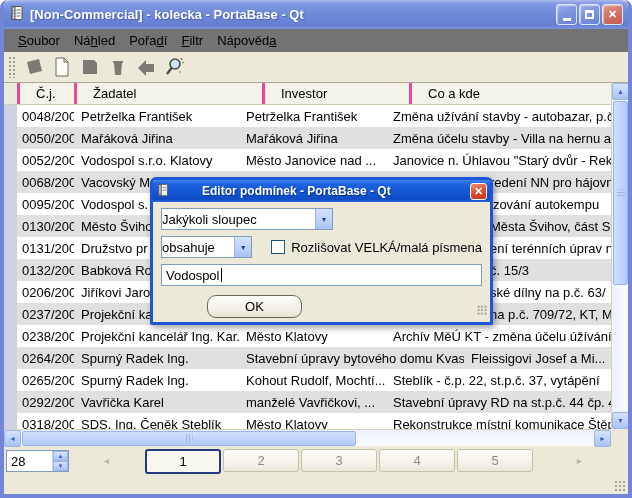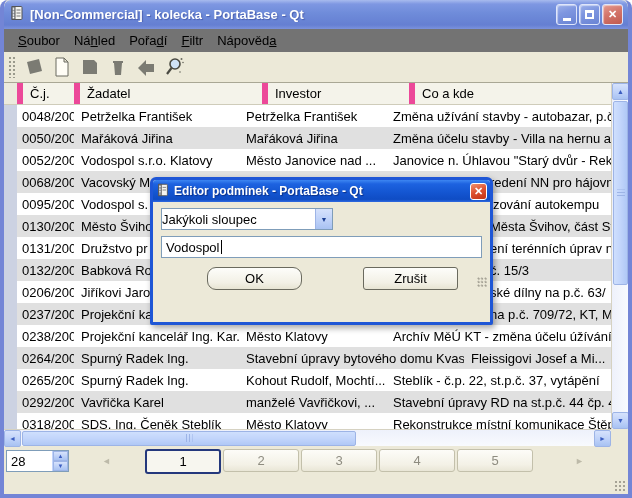--- a/index.html
+++ b/index.html
@@ -45,21 +45,21 @@
     background-image:radial-gradient(circle at 2px 2px,#9a9a8c 1px,transparent 1.2px);
     background-size:4px 4px; }
   .toolbtn { width:28px; height:26px; display:flex; align-items:center; justify-content:center; }
 
   
   .tablearea { position:relative; height:364px; background:#fff; border-top:1px solid #a9a795; }
   .thead {
     display:flex; height:22px; background:#f4f3ea; border-bottom:1px solid #cfccba;
     align-items:center; width:607px;
   }
-  .thead .hc { height:100%; display:flex; align-items:center; padding-left:7px; border-left:6px solid #ec4899; overflow:hidden; white-space:nowrap; }
+  .thead .hc { height:100%; display:flex; align-items:center; padding-left:16px; border-left:3px solid #ec4899; overflow:hidden; white-space:nowrap; }
   .thead .hc:first-child, .thead .hc.gut { border-left:none; }
   .hc.gut { width:13px; padding-left:0; background:#eceadd; }
   .hc.c-cj { width:57px; }
   .hc.c-zad { width:165px; }
   .hc.c-inv { width:147px;margin-left:23px; }
   .hc.c-co { flex:1; }
 
   .tbody { width:607px; height:324px; overflow:hidden; }
   .trow { display:flex; height:22px; align-items:center; background:#fff; }
   .trow:nth-child(even) { background:#e0e0e0; }
@@ -118,21 +118,21 @@
     background-size:4px 4px; }
 
   
   .dialog {
     position:absolute; left:146px; top:177px; width:343px; height:148px; z-index:10;
     background:#ece9d8; border:3px solid #1e56d6; border-radius:6px 6px 2px 2px;
     box-shadow:2px 3px 6px rgba(0,0,0,.35);
   }
   .dlg-titlebar { height:22px; display:flex; align-items:center; padding:0 3px;
     background:linear-gradient(180deg,#3d86f2 0%,#1d62e0 18%,#1456d2 55%,#0f4cc4 88%,#2f6be2 100%);
-    border-radius:3px 3px 0 0; }
+    border-radius:3px 3px 0 0;gap:28px; }
   .dlg-title { flex:1; color:#fff; font-weight:bold; font-size:12px; margin-left:4px;
     text-shadow:1px 1px 1px #0a2f86; white-space:nowrap; overflow:hidden; }
   .dlg-close { width:17px; height:17px; border-radius:3px; border:1px solid #fff;
     display:flex; align-items:center; justify-content:center; color:#fff; font-size:11px; font-weight:bold;
     background:linear-gradient(160deg,#f0906c 0%,#dd4f2e 50%,#c23316 100%); }
   .dlg-body { position:relative; padding:6px 8px 0 8px; }
   .combo { display:flex; height:22px; border:1px solid #7f9db9; background:#fff; }
   .combo .sel { flex:1; display:flex; align-items:center; white-space:nowrap; overflow:hidden; }
   .combo .drop { width:17px; display:flex; align-items:center; justify-content:center; font-size:7px; color:#1c3f94;
     background:linear-gradient(180deg,#d6e2fc 0%,#bcd0f8 60%,#a8c2f2 100%); border-left:1px solid #9db4e6; }
@@ -408,25 +408,32 @@
       <span class="dlg-title">Editor podmínek - PortaBase - Qt</span>
       <div class="dlg-close">
           <span>✕</span>
         </div>
     </div>
     <div class="dlg-body">
       <div class="combo col">
         <span class="sel">Jakýkoli sloupec</span>
         <span class="drop">▼</span>
       </div>
+      <div class="row2">
+        <div class="combo op">
+          <span class="sel">obsahuje</span>
+          <span class="drop">▼</span>
+        </div>
+        <span class="checkbox"></span>
+        <span class="chklabel">Rozlišovat VELKÁ/malá písmena</span>
+      </div>
       <div class="txtinput">
         <span>Vodospol</span>
           <span class="caret"></span>
       </div>
       <div class="dlg-buttons">
         <div class="dlgbtn ok">OK</div>
-        <div class="dlgbtn cancel">Zrušit</div>
       </div>
       <span class="dlg-grip"></span>
     </div>
   </div>
 
 </div>
 
 </body></html>

